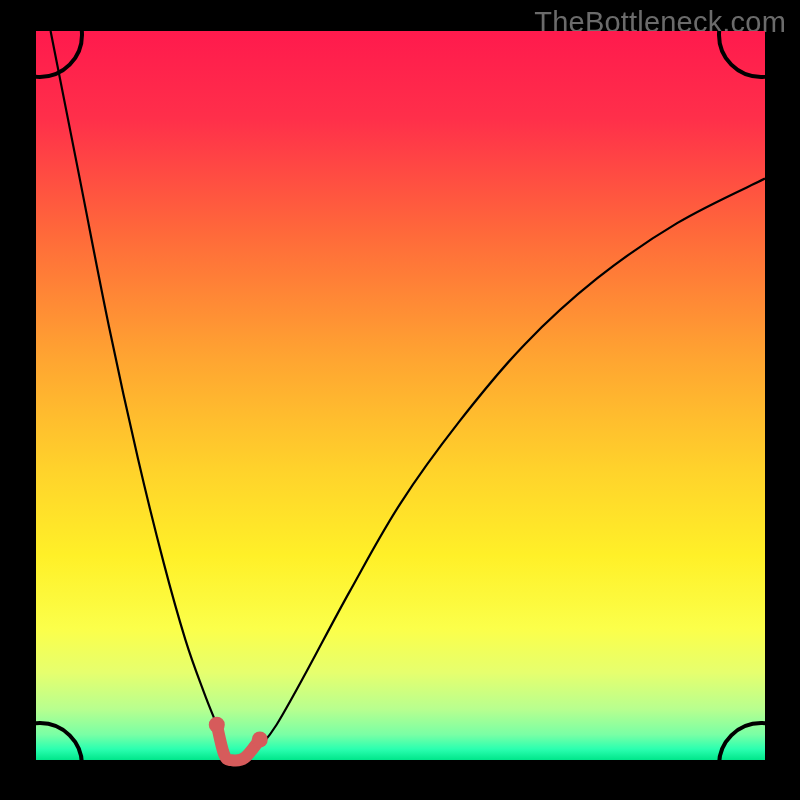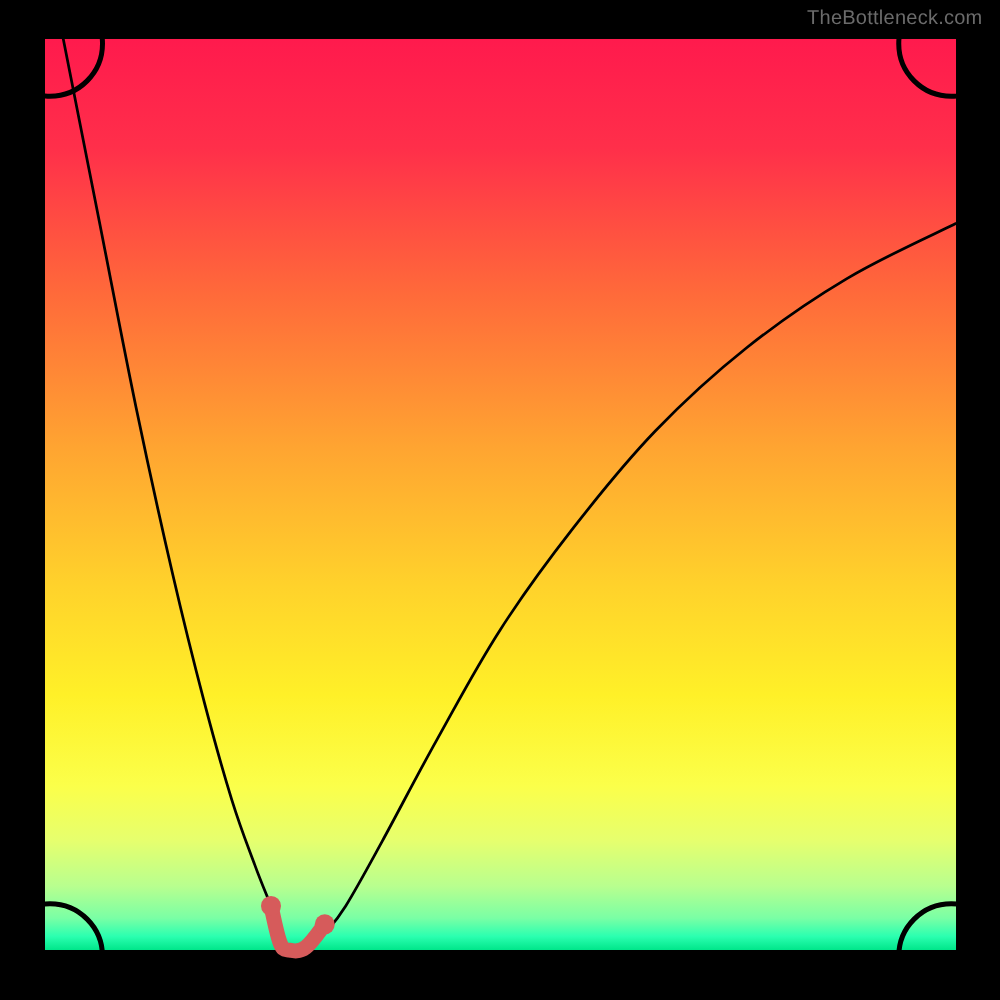--- a/index.html
+++ b/index.html
@@ -26,21 +26,21 @@
   }
   .gradient {
     position: absolute;
     inset: 0;
   }
   .watermark {
     position: absolute;
     top: 6px;
     right: 14px;
     color: #6b6b6b;
-    font-size: 16px;
+    font-size: 29px;
     letter-spacing: 0.2px;
     font-weight: 400;
   }
 
   .rim {
     position: absolute;
     border-radius: 50%;
     border: 4px solid #000;
     background: transparent;
   }

